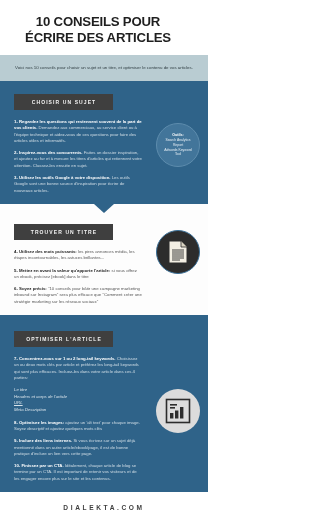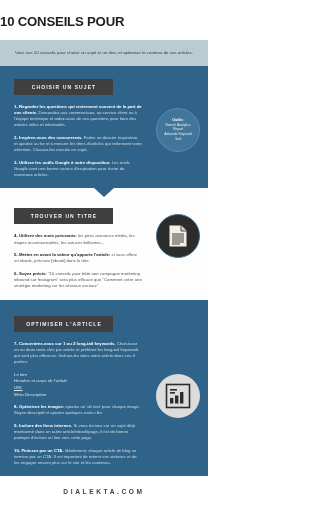--- a/index.html
+++ b/index.html
@@ -19,20 +19,21 @@
     position: relative;
     width: 208px;
     height: 520px;
     background: #ffffff;
     overflow: hidden;
   }
 
   
   .title-block {
     padding: 14px 12px 10px 0;
+    text-align: center;
     background: #ffffff;
   }
   .title-block h1 {
     margin: 0;
     font-size: 13.2px;
     line-height: 15.5px;
     font-weight: bold;
     letter-spacing: -0.2px;
     color: #1f1f1f;
     text-transform: uppercase;
@@ -178,20 +179,21 @@
   }
 </style>
 </head>
 <body>
 
 <div class="page">
 
   <div class="title-block">
     <h1>
       <span class="title-line">10 CONSEILS POUR</span>
+      <span class="title-line">ÉCRIRE DES ARTICLES</span>
     </h1>
   </div>
 
   <div class="intro">
     <p>Voici nos 10 conseils pour choisir un sujet et un titre, et optimiser le contenu de vos articles.</p>
   </div>
 
   <div class="section blue">
     <div class="badge">CHOISIR UN SUJET</div>
     <div class="steps">

